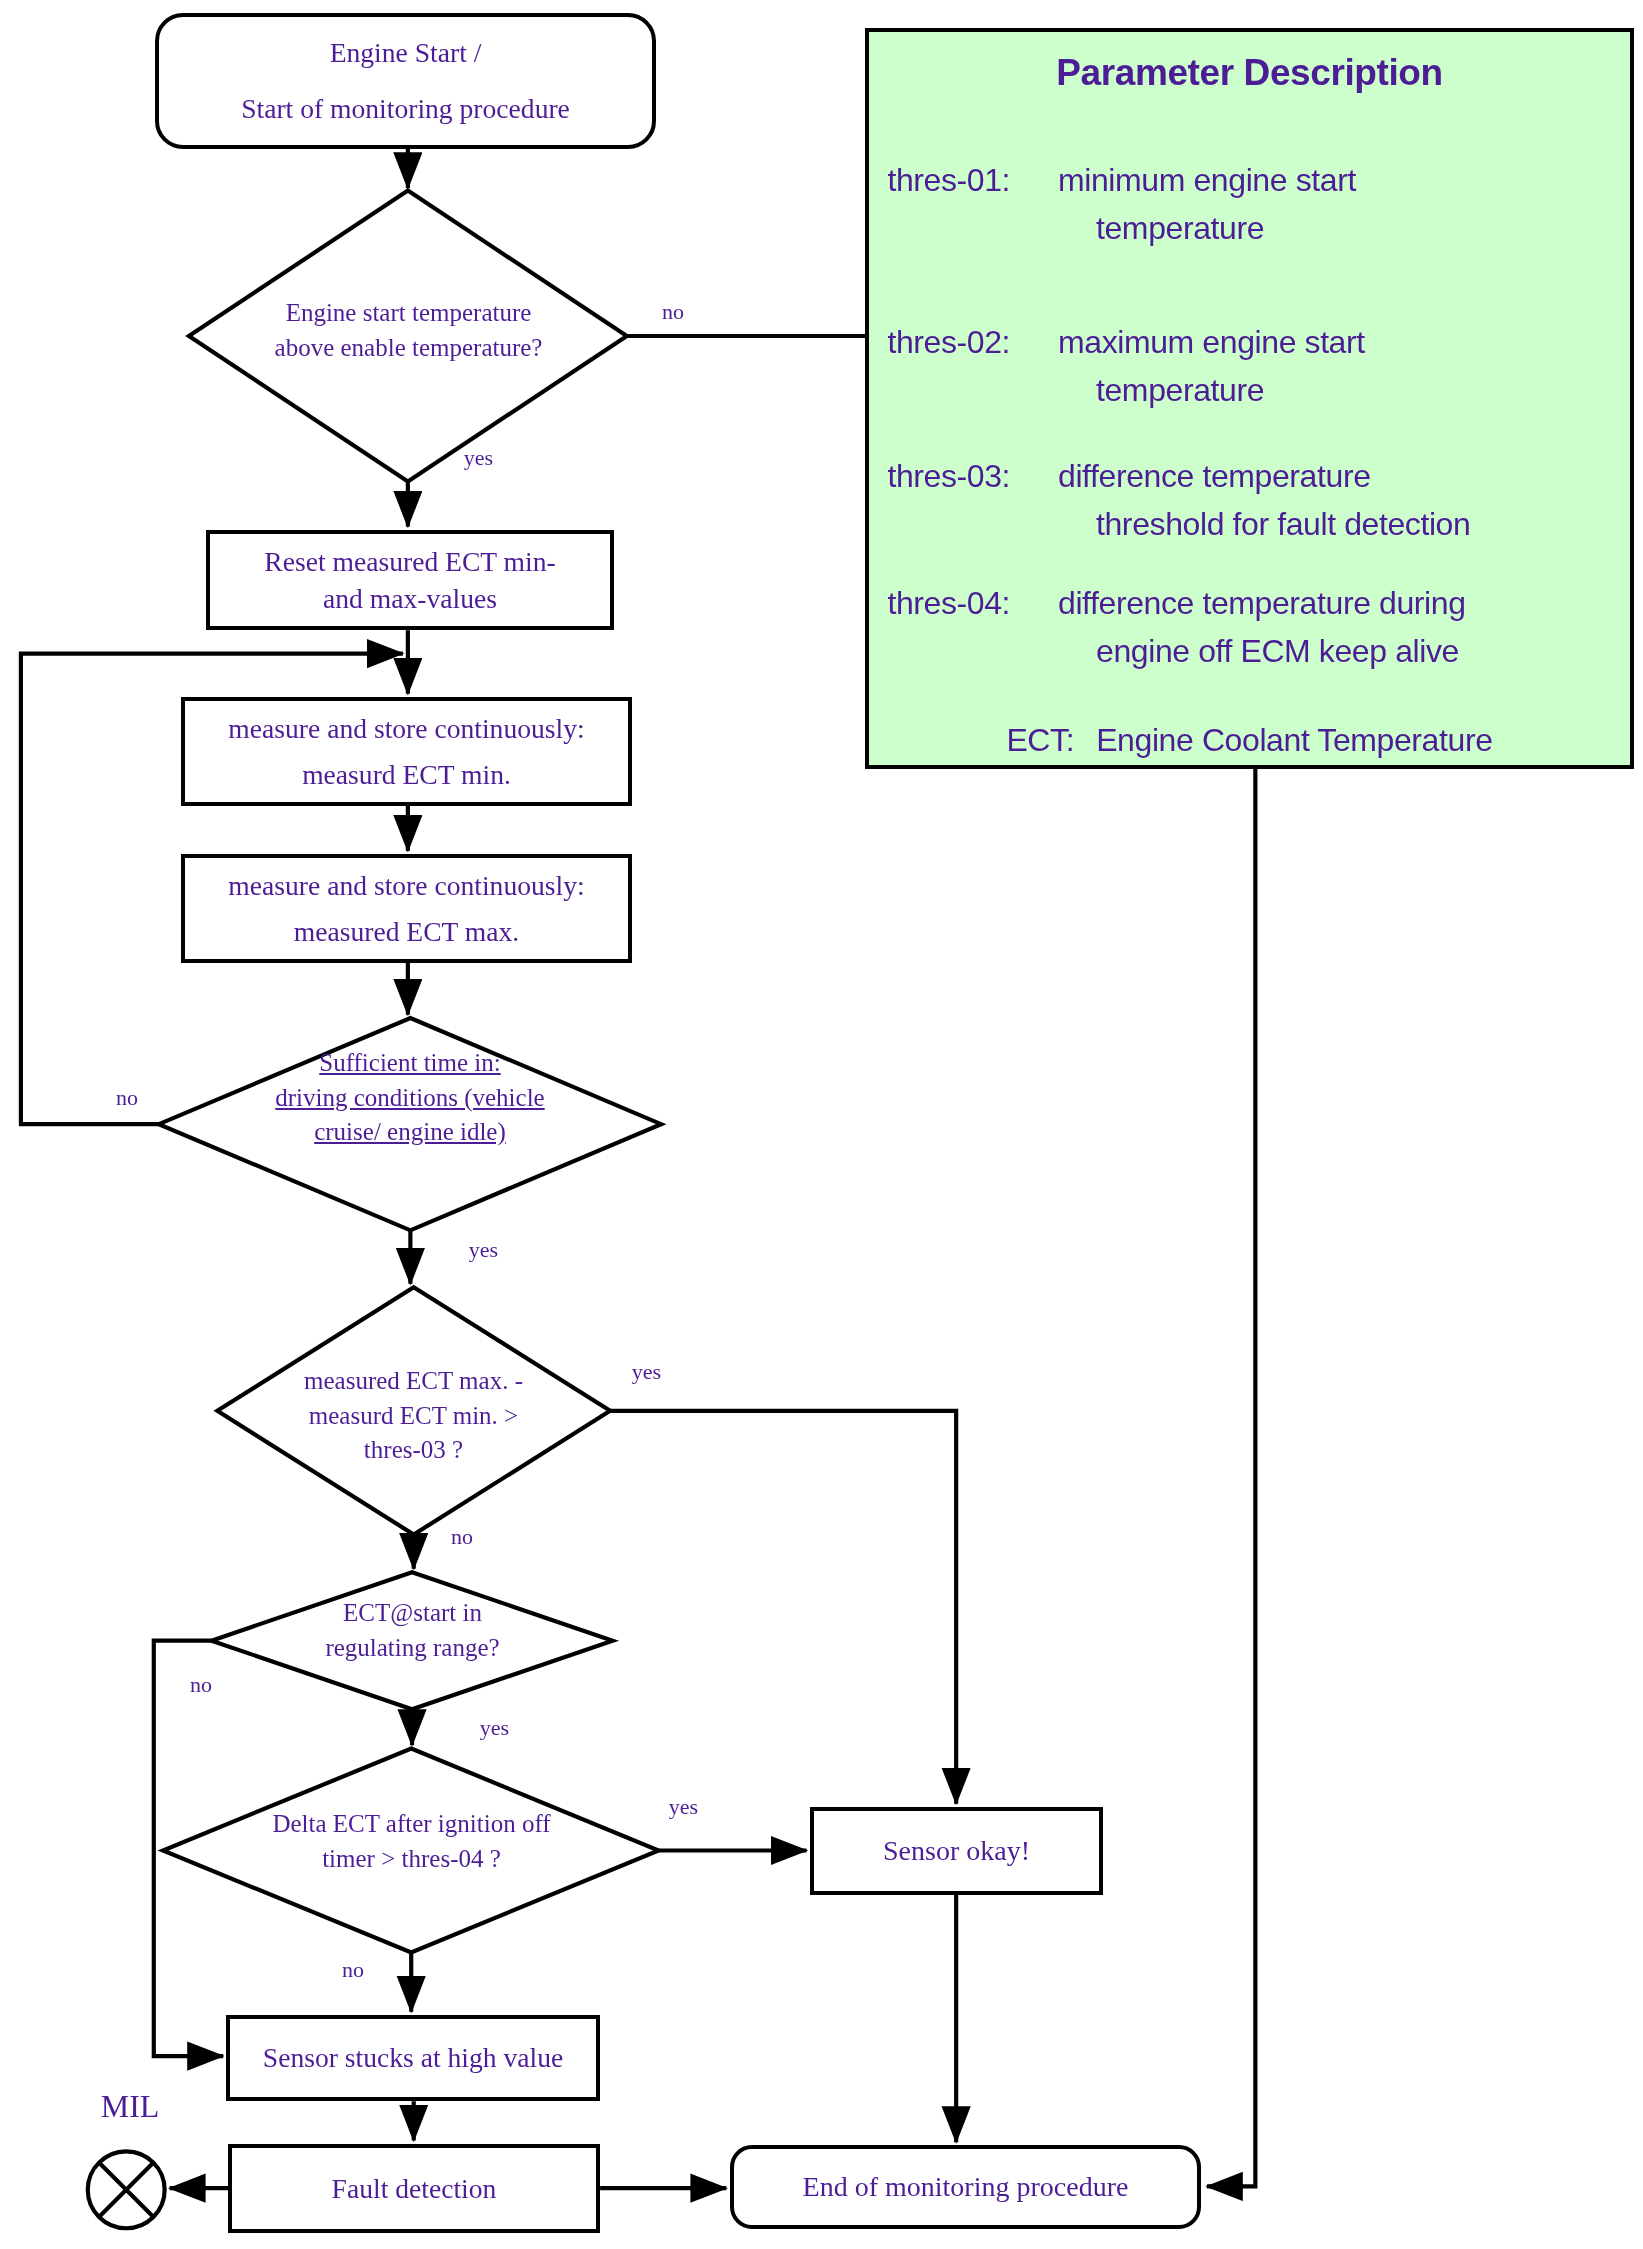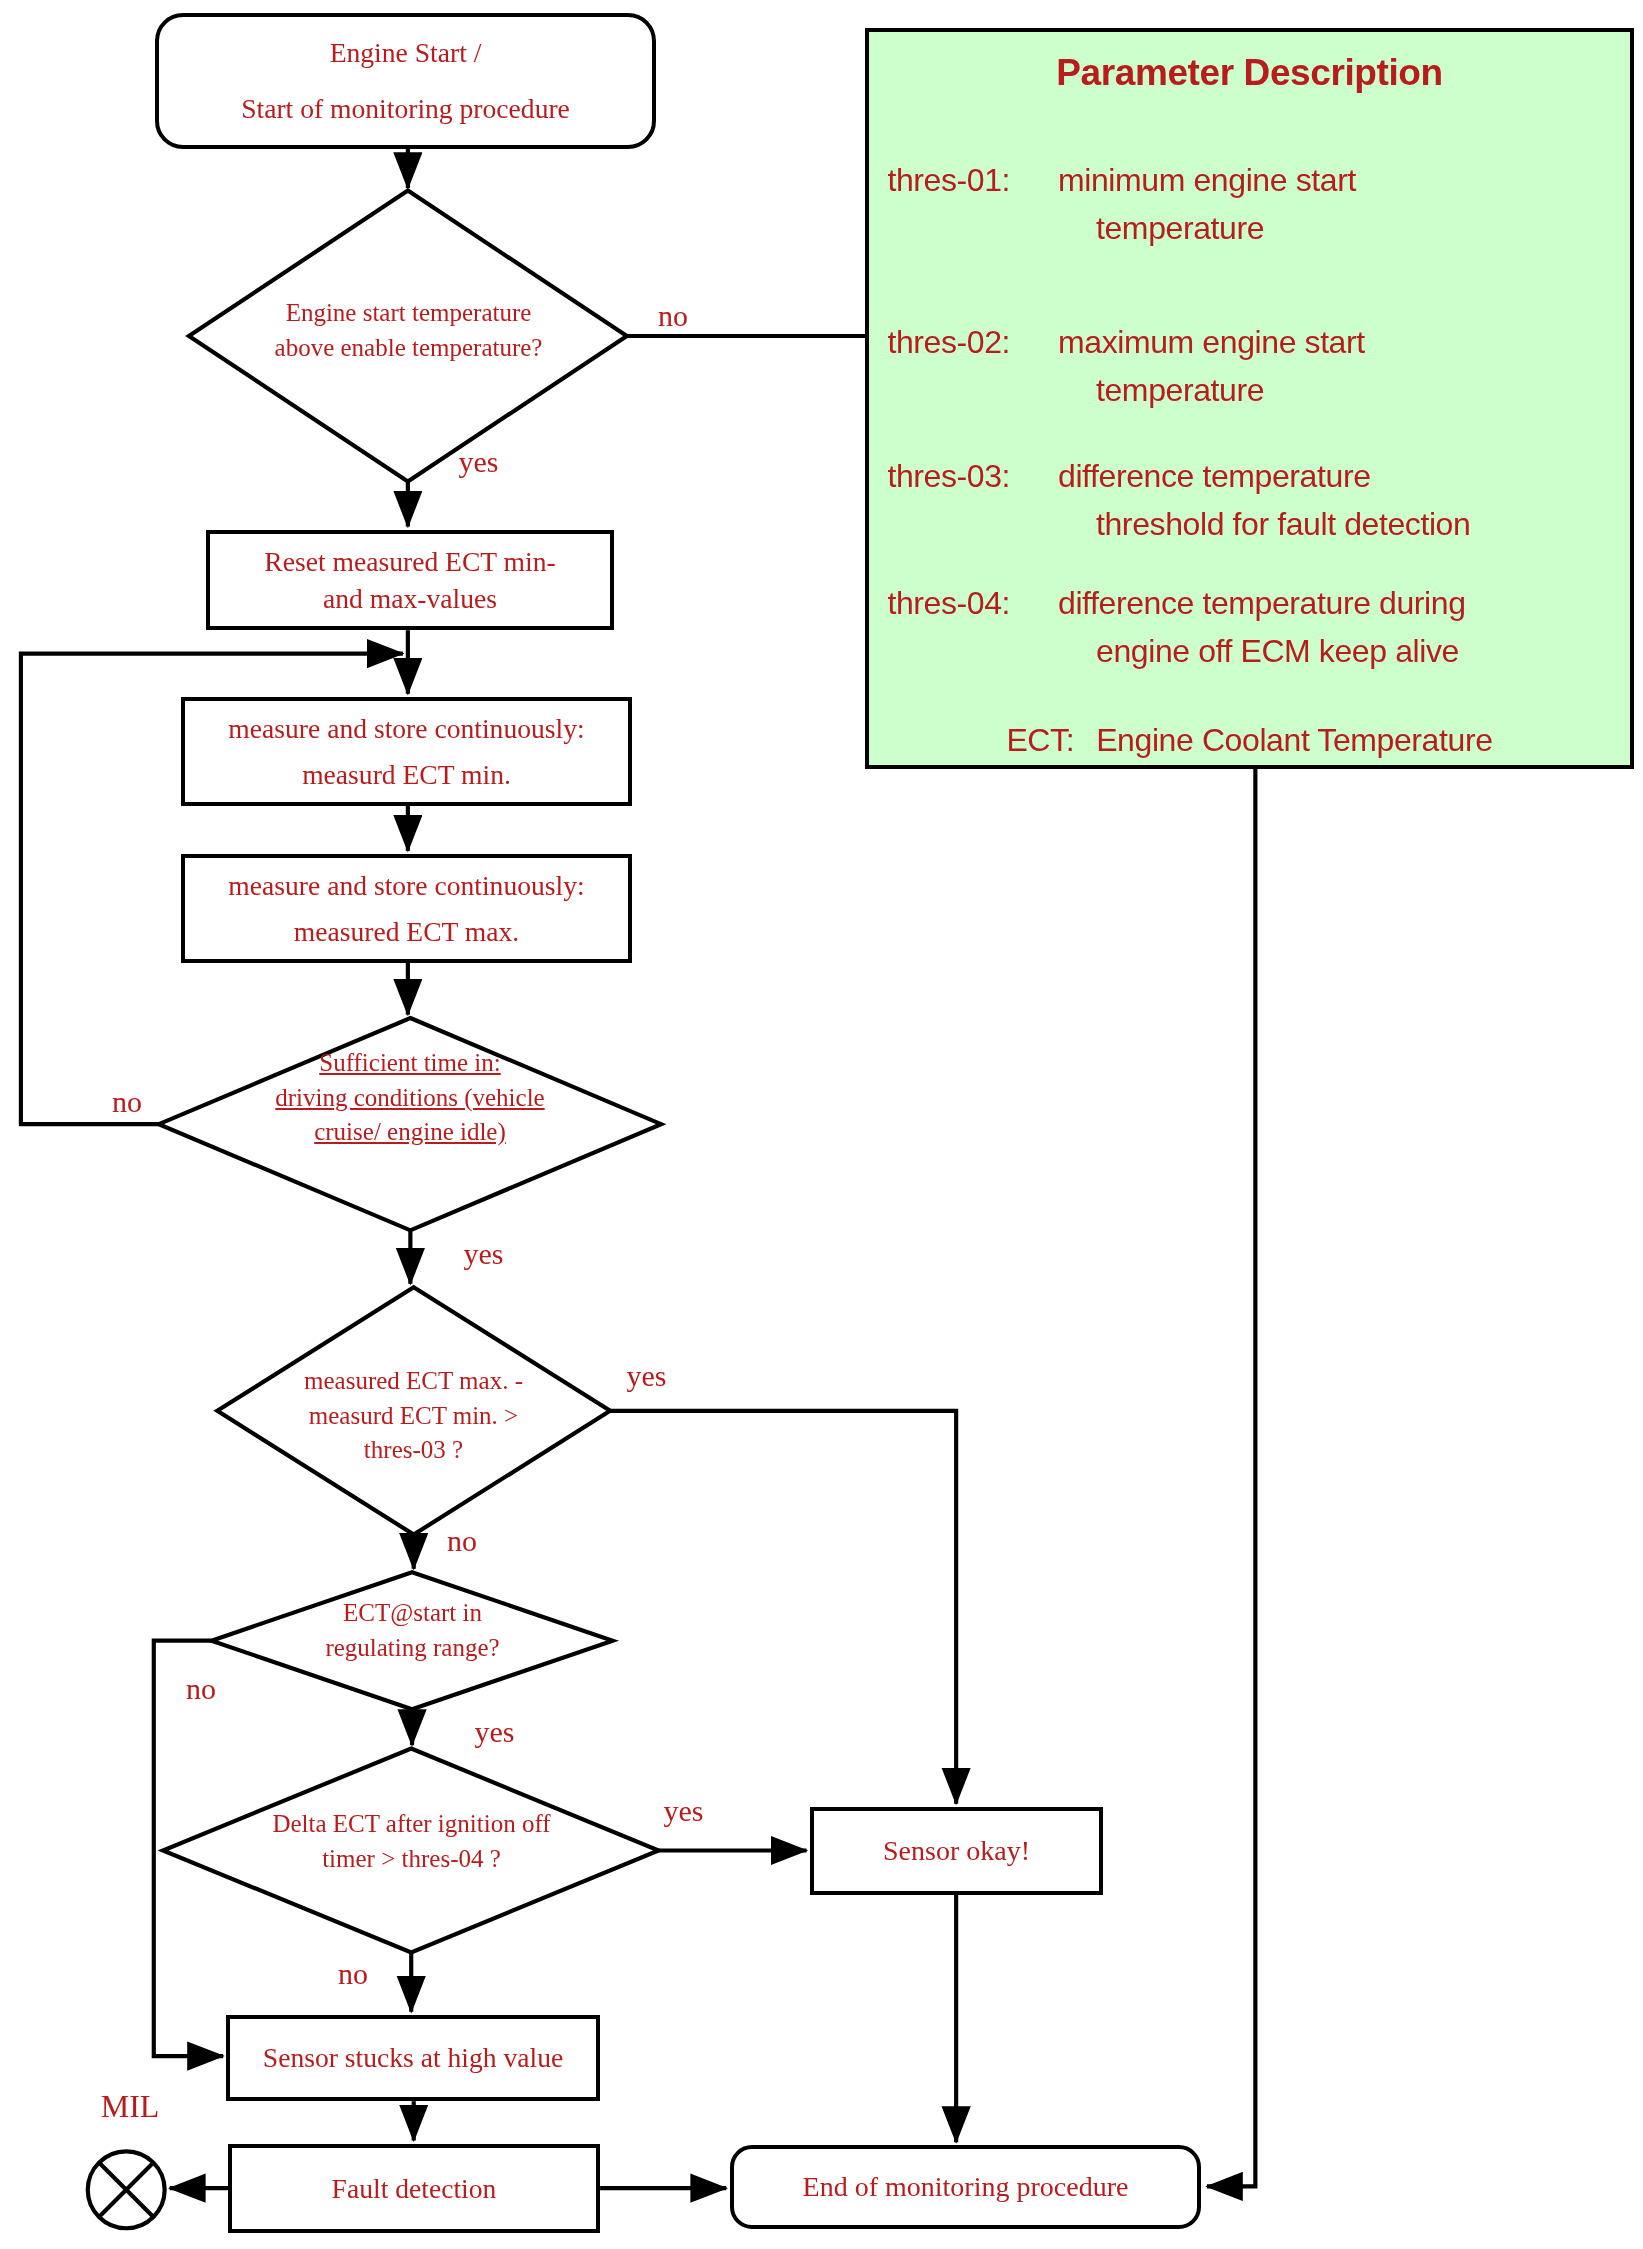--- a/index.html
+++ b/index.html
@@ -1,25 +1,25 @@
 <!DOCTYPE html>
 <html style="font-size:13.4px"><head>
 <meta charset="utf-8">
 <style>
   html,body{margin:0;padding:0;background:#ffffff;}
   #page{position:relative;width:1644px;height:2250px;background:#ffffff;overflow:hidden;
-        font-family:"Liberation Serif", serif;color:#b91c1c;}
+        font-family:"Liberation Serif", serif;color:#4c1d95;}
   #wires{position:absolute;left:0;top:0;z-index:1;}
   .node{position:absolute;box-sizing:border-box;background:#ffffff;border:4.2px solid #000;
         display:flex;flex-direction:column;align-items:center;justify-content:center;
         text-align:center;z-index:2;font-size:27.6px;line-height:1.2;}
   .rounded{border-radius:28px;}
   .dtext{position:absolute;z-index:3;text-align:center;font-size:25px;line-height:1.38;
          background:transparent;}
-  .elabel{position:absolute;z-index:3;font-size:30px;text-align:center;}
+  .elabel{position:absolute;z-index:3;font-size:22px;text-align:center;}
   #green-box{position:absolute;left:865px;top:27.6px;width:769px;height:741px;box-sizing:border-box;
              border:4.2px solid #000;z-index:2;font-family:"Liberation Sans", sans-serif;
              letter-spacing:-0.4px;}
   .pd-title{position:absolute;top:20px;left:0;width:100%;text-align:center;
             font-size:37px;font-weight:bold;}
   .pd-entry{position:absolute;left:18.4px;width:727px;display:flex;font-size:32px;line-height:1.5;}
   .pd-label{flex:none;width:143px;}
   .pd-desc{margin-left:27.6px;display:flex;flex-direction:column;text-align:left;}
   .pd-l2{padding-left:38px;}
   .pd-ect{position:absolute;left:0;width:100%;display:flex;justify-content:center;

